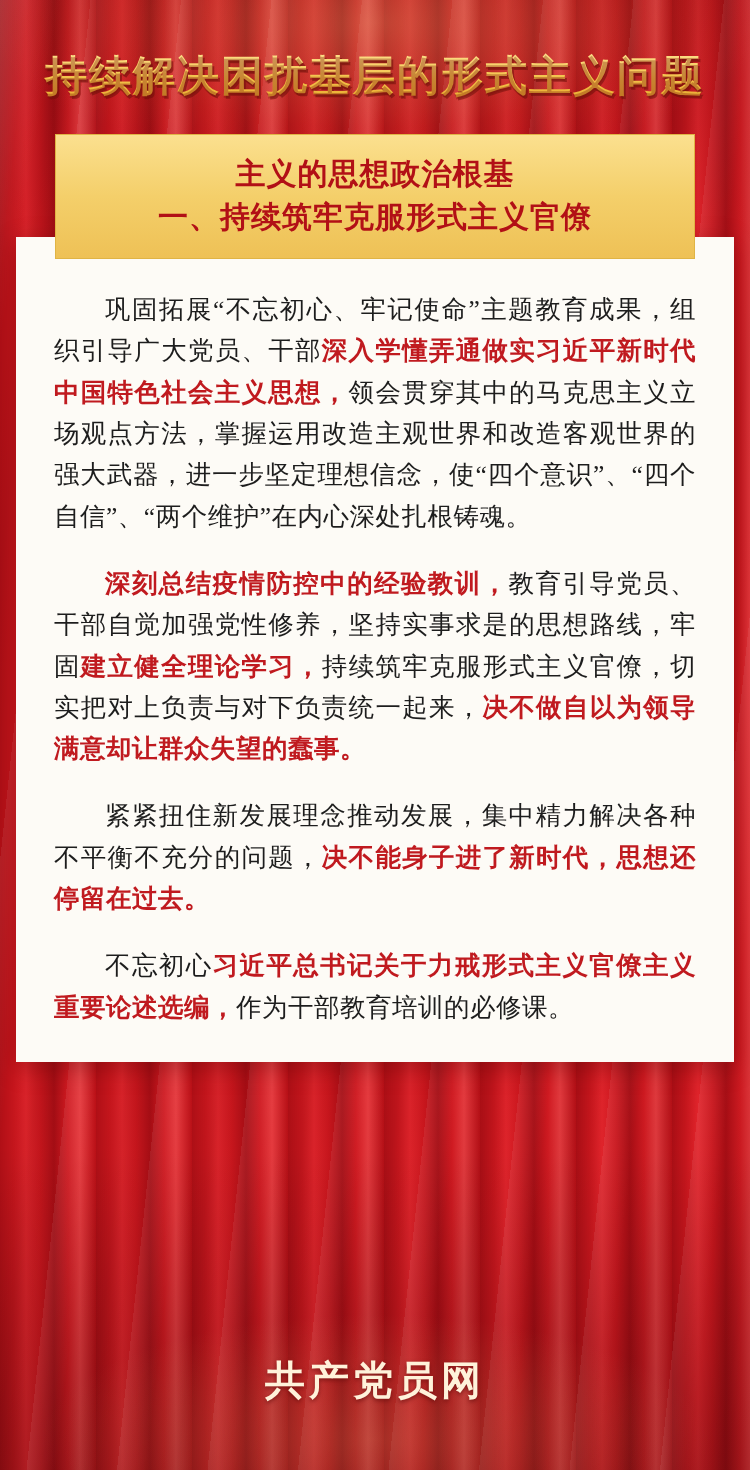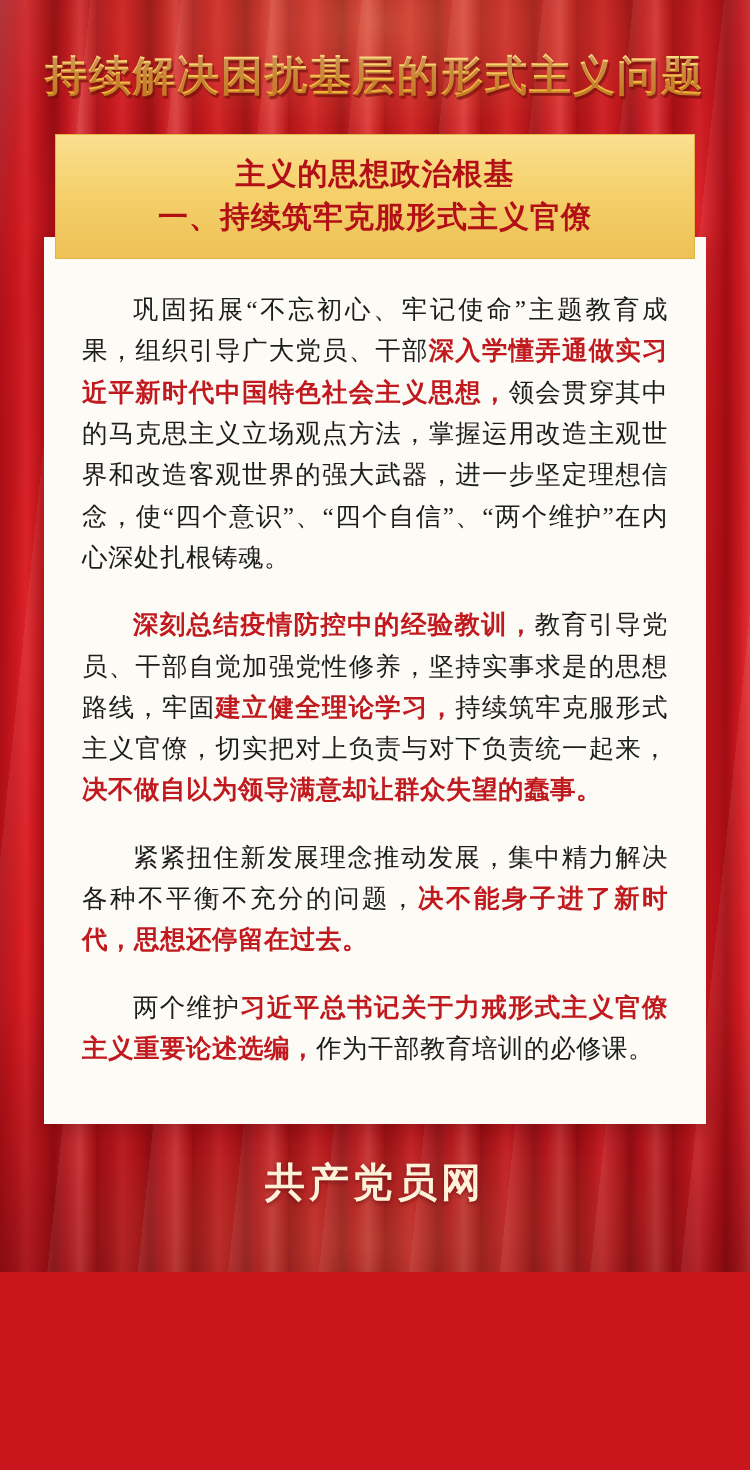--- a/index.html
+++ b/index.html
@@ -9,21 +9,21 @@
   body {
     width: 750px;
     height: 1470px;
     font-family: "Liberation Serif", serif;
     background: #c9161d;
     overflow: hidden;
   }
   .poster {
     position: relative;
     width: 750px;
-    height: 1272px;
+    height: 1470px;
     background:
       linear-gradient(180deg, rgba(0,0,0,0.10) 0%, rgba(0,0,0,0.0) 18%, rgba(0,0,0,0.0) 78%, rgba(0,0,0,0.22) 100%),
       repeating-linear-gradient(90deg,
         #b00f16 0px, #c9161d 14px, #e0242b 26px, #c9161d 40px, #a50d14 54px, #cf1a21 68px, #e53b3f 80px, #bb1017 96px),
       #c9161d;
     overflow: hidden;
   }
   
   .streaks {
     position: absolute;
@@ -96,23 +96,23 @@
     font-weight: bold;
     font-size: 30px;
     color: #b21016;
     line-height: 1.42;
     letter-spacing: 1px;
   }
 
   
   .card {
     position: relative;
-    margin: 0 44px;
+    margin: 0 16px;
     margin-top: -22px;
-    padding: 52px 38px 49px 38px;
+    padding: 52px 38px 28px 38px;
     background: #fdfbf6;
     box-shadow: 0 6px 22px rgba(80,6,6,0.35);
     z-index: 2;
   }
   .para {
     font-family: "Liberation Serif", serif;
     font-size: 25.5px;
     line-height: 1.62;
     color: #1d1d1d;
     text-align: justify;
@@ -164,20 +164,20 @@
   <div class="section-band">
     <div class="line">主义的思想政治根基</div>
     <div class="line">一、持续筑牢克服形式主义官僚</div>
   </div>
 
   <div class="card">
     <div id="paragraphs">
         <p class="para"><span>巩固拓展“不忘初心、牢记使命”主题教育成果，组织引导广大党员、干部</span><em>深入学懂弄通做实习近平新时代中国特色社会主义思想，</em><span>领会贯穿其中的马克思主义立场观点方法，掌握运用改造主观世界和改造客观世界的强大武器，进一步坚定理想信念，使“四个意识”、“四个自信”、“两个维护”在内心深处扎根铸魂。</span></p>
         <p class="para"><em>深刻总结疫情防控中的经验教训，</em><span>教育引导党员、干部自觉加强党性修养，坚持实事求是的思想路线，牢固</span><em>建立健全理论学习，</em><span>持续筑牢克服形式主义官僚，切实把对上负责与对下负责统一起来，</span><em>决不做自以为领导满意却让群众失望的蠢事。</em></p>
         <p class="para"><span>紧紧扭住新发展理念推动发展，集中精力解决各种不平衡不充分的问题，</span><em>决不能身子进了新时代，思想还停留在过去。</em></p>
-        <p class="para"><span>两个维护</span><em>习近平总书记关于力戒形式主义官僚主义重要论述选编，</em><span>作为干部教育培训的必修课。</span></p>
+        <p class="para"><span>不忘初心</span><em>习近平总书记关于力戒形式主义官僚主义重要论述选编，</em><span>作为干部教育培训的必修课。</span></p>
       </div>
   </div>
 
   <div class="footer">
     <div class="logo-text">共产党员网</div>
   </div>
 </div>
 
 </body></html>

